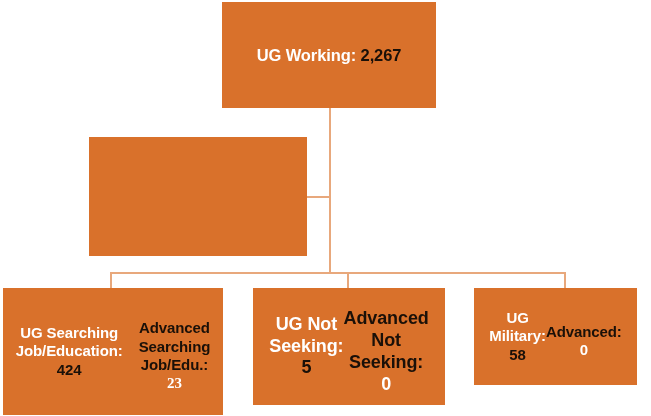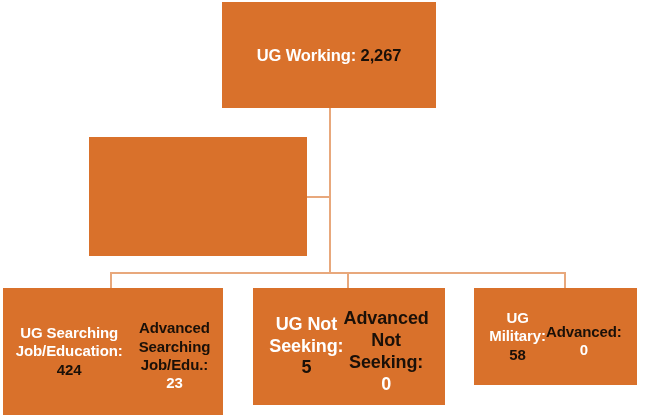--- a/index.html
+++ b/index.html
@@ -99,21 +99,21 @@
 
   <div class="node" id="node-working" style="background: rgb(217, 113, 43);">
     <span class="line row"><span class="lbl-white" style="color: rgb(255, 255, 255);">UG Working:</span> <span class="val-dark" style="color: rgb(26, 16, 8);">2,267</span></span>
   </div>
 
   <div class="node" id="node-continuing" style="background: rgb(217, 113, 43);">
   </div>
 
   <div class="node" id="node-searching" style="background: rgb(217, 113, 43);">
     <span class="line row"><span class="lbl-white" style="color: rgb(255, 255, 255);">UG Searching Job/Education:</span> <span class="val-dark" style="color: rgb(26, 16, 8);">424</span></span>
-    <span class="line row"><span class="lbl-dark" style="color: rgb(26, 16, 8);">Advanced Searching Job/Edu.:</span> <span class="val-white" style="color: rgb(255, 255, 255);">23</span></span>
+    <span class="line row"><span class="lbl-dark" style="color: rgb(26, 16, 8);">Advanced Searching Job/Edu.:</span> <span class="val-white" style="color: rgb(255, 255, 255); font-family: Liberation Serif, serif;">23</span></span>
   </div>
 
   <div class="node" id="node-notseeking" style="background: rgb(217, 113, 43);">
     <span class="line row"><span class="lbl-white" style="color: rgb(255, 255, 255);">UG Not Seeking:</span> <span class="val-dark" style="color: rgb(26, 16, 8);">5</span></span>
     <span class="line row"><span class="lbl-dark" style="color: rgb(26, 16, 8);">Advanced Not Seeking:</span> <span class="val-white" style="color: rgb(255, 255, 255);">0</span></span>
   </div>
 
   <div class="node" id="node-military" style="background: rgb(217, 113, 43);">
     <span class="line row"><span class="lbl-white" style="color: rgb(255, 255, 255);">UG Military:</span> <span class="val-dark" style="color: rgb(26, 16, 8);">58</span></span>
     <span class="line row"><span class="lbl-dark" style="color: rgb(26, 16, 8);">Advanced:</span> <span class="val-white" style="color: rgb(255, 255, 255);">0</span></span>

